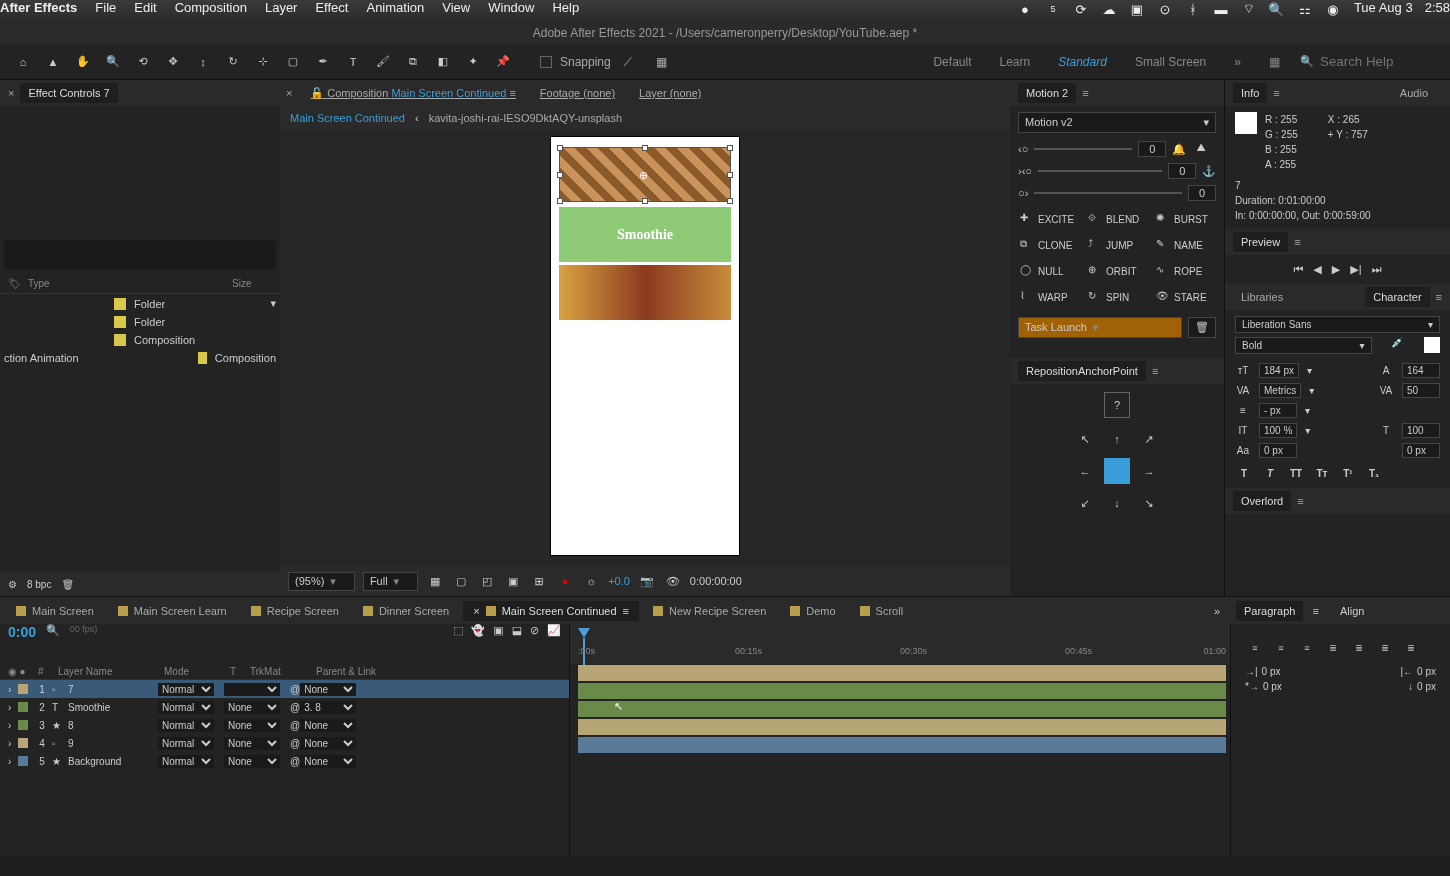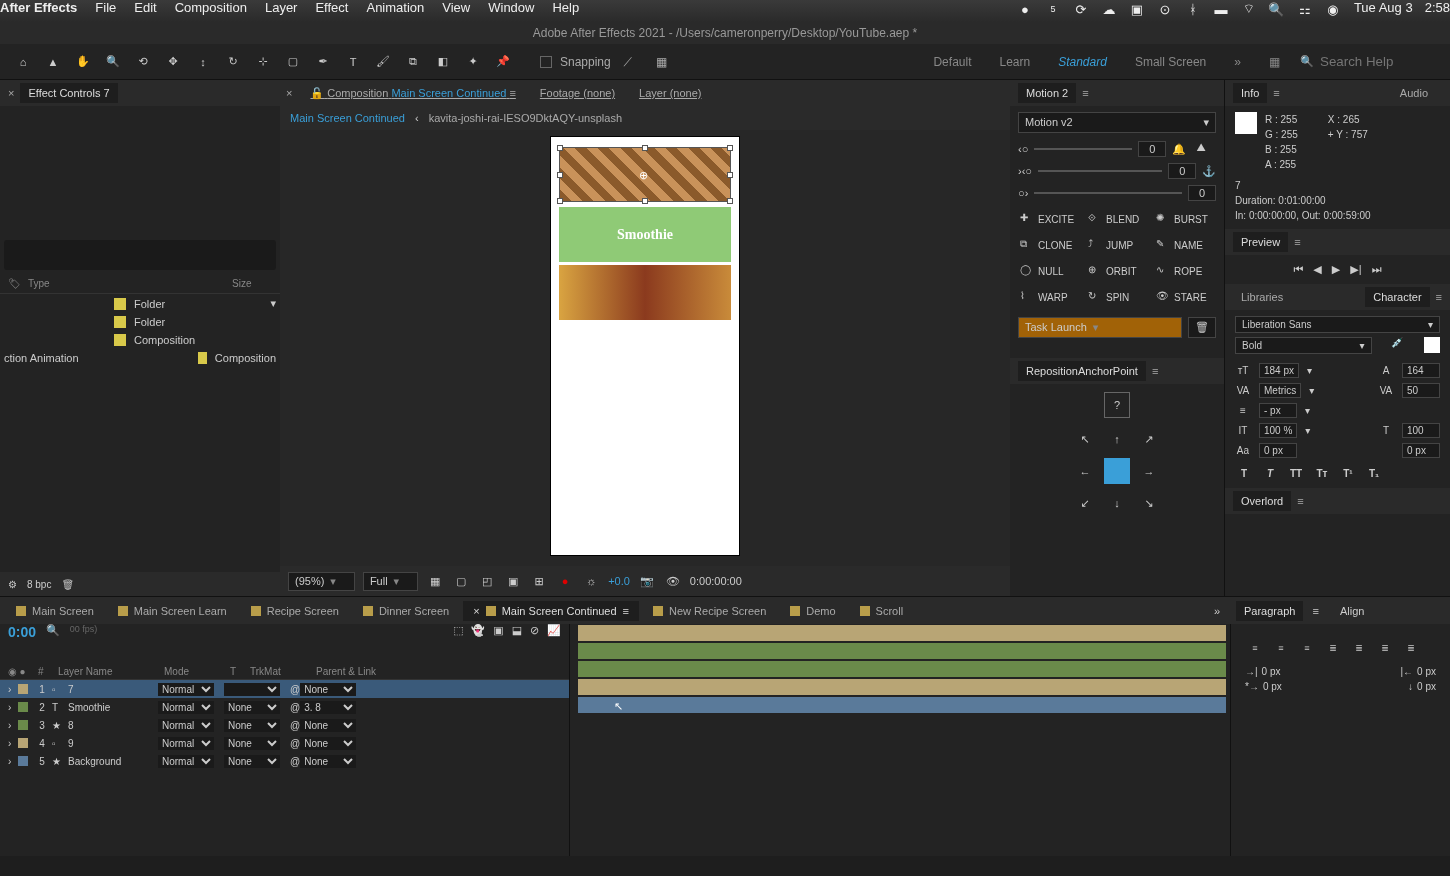--- a/index.html
+++ b/index.html
@@ -624,20 +624,28 @@
     <span class="icon">★</span>
     <span class="name">Background</span>
     <span class="mode"><select><option>Normal</option></select></span>
     <span class="trkmat"><select><option>None</option></select></span>
     <span>@</span>
     <span class="parent"><select><option>None</option></select></span>
         </div>
       </div>
   </div>
   <div class="tl-right">
+    <div class="ruler">
+      <span class="playhead"></span>
+      <span class="tick" style="left:8px;">:00s</span>
+      <span class="tick" style="left:25%;">00:15s</span>
+      <span class="tick" style="left:50%;">00:30s</span>
+      <span class="tick" style="left:75%;">00:45s</span>
+      <span class="tick" style="right:4px;">01:00</span>
+    </div>
     <div class="track-area" id="tracks">
         <div class="track">
           <div class="bar c-tan"></div>
         </div>
         <div class="track">
           <div class="bar c-green"></div>
         </div>
         <div class="track">
           <div class="bar c-green"></div>
         </div>

